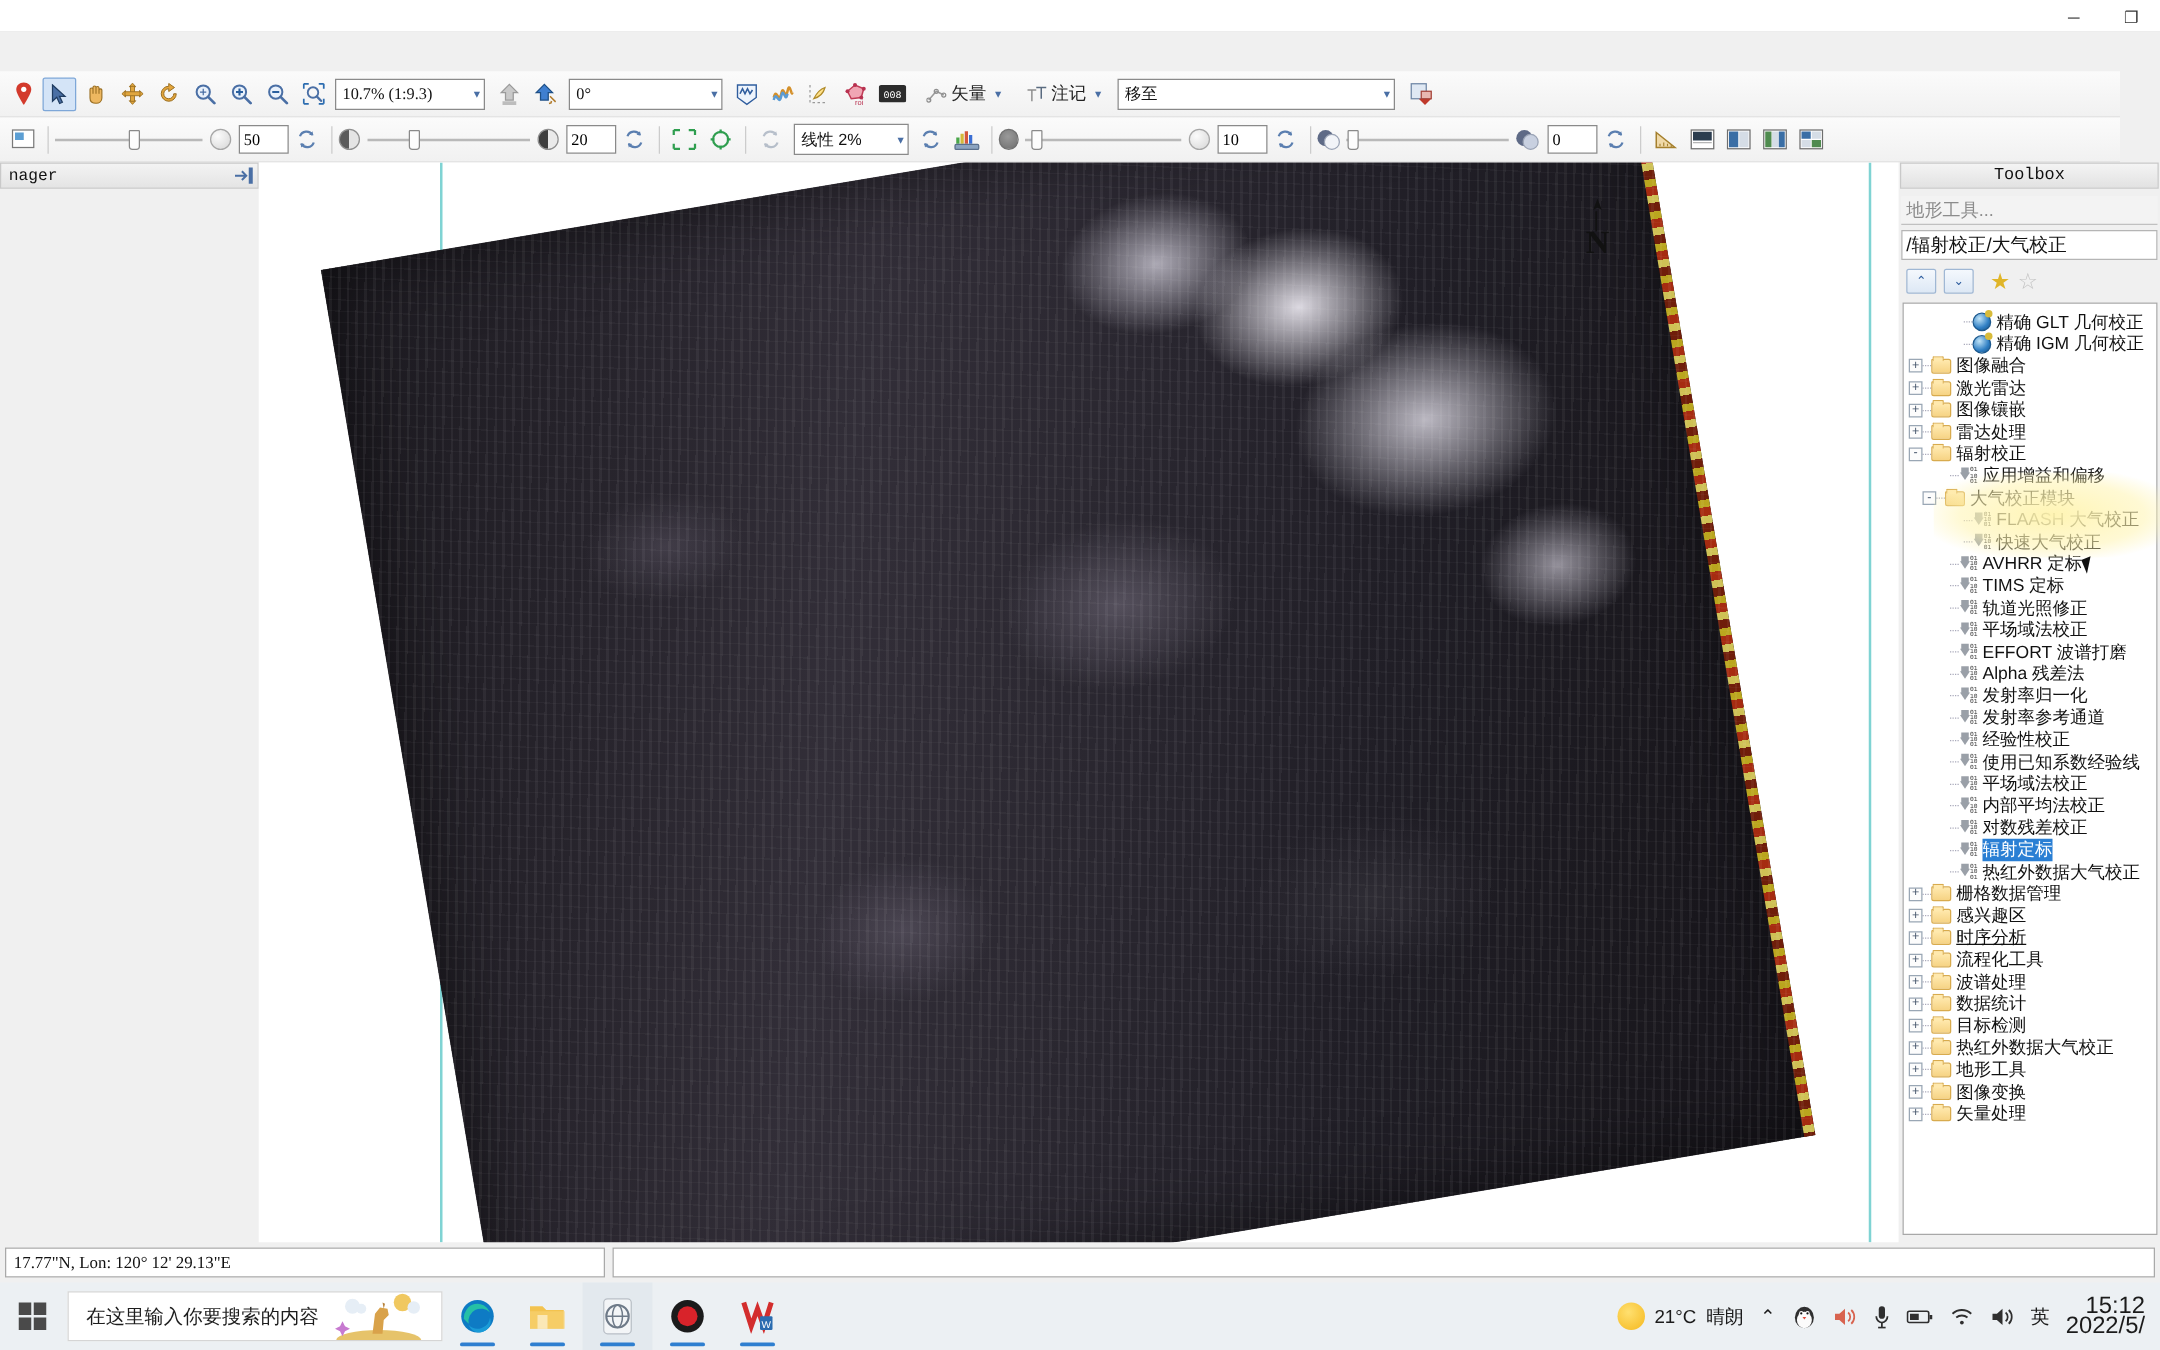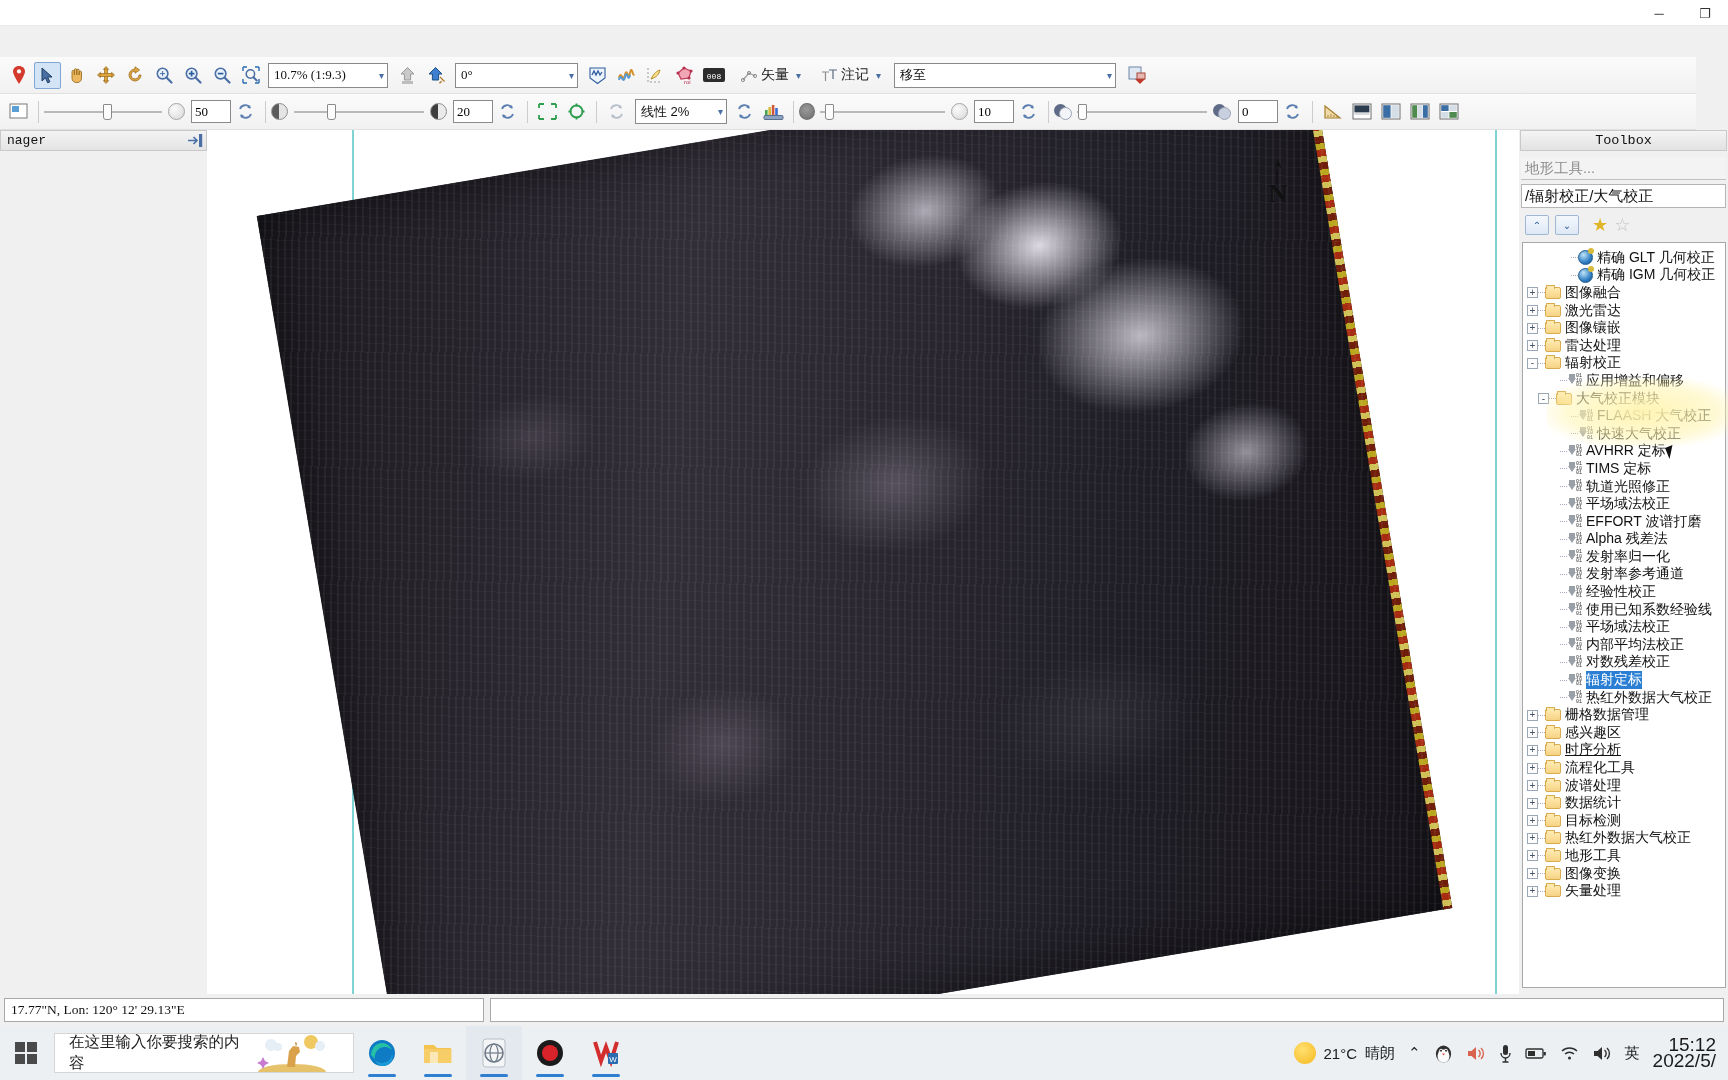--- a/index.html
+++ b/index.html
@@ -277,21 +277,21 @@
     display: flex; align-items: center;
   }
   .start {
     width: 52px; height: 54px; display:flex; align-items:center; justify-content:center;
   }
   .winlogo { width: 22px; height: 22px; display:grid; grid-template-columns:1fr 1fr; grid-template-rows:1fr 1fr; gap:2px; }
   .winlogo i { background:#4a4a4a; display:block; }
   .searchbox {
     width: 300px; height: 40px; background: #fff; border: 1px solid #d5d5d5;
     display: flex; align-items: center; justify-content: space-between;
-    padding: 0 18px 0 14px; margin-left: 2px; position: relative; overflow:hidden;
+    padding: 0 7px 0 14px; margin-left: 2px; position: relative; overflow:hidden;
   }
   .searchbox .stext { font-size: 15.5px; color: #1d1d1d; }
   .tb-app {
     width: 56px; height: 54px; display: flex; align-items: center;
     justify-content: center; position: relative;
   }
   .tb-app.active { background: #e3e9ee; }
   .tb-app .underline {
     position: absolute; bottom: 3px; left: 14px; width: 28px; height: 3px;
     background: #2f7fd0; border-radius: 2px;

